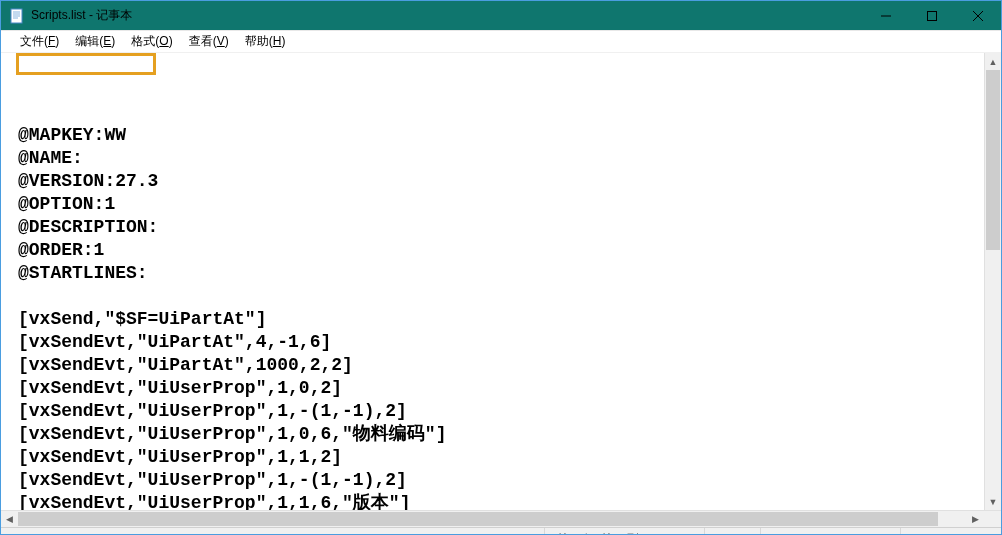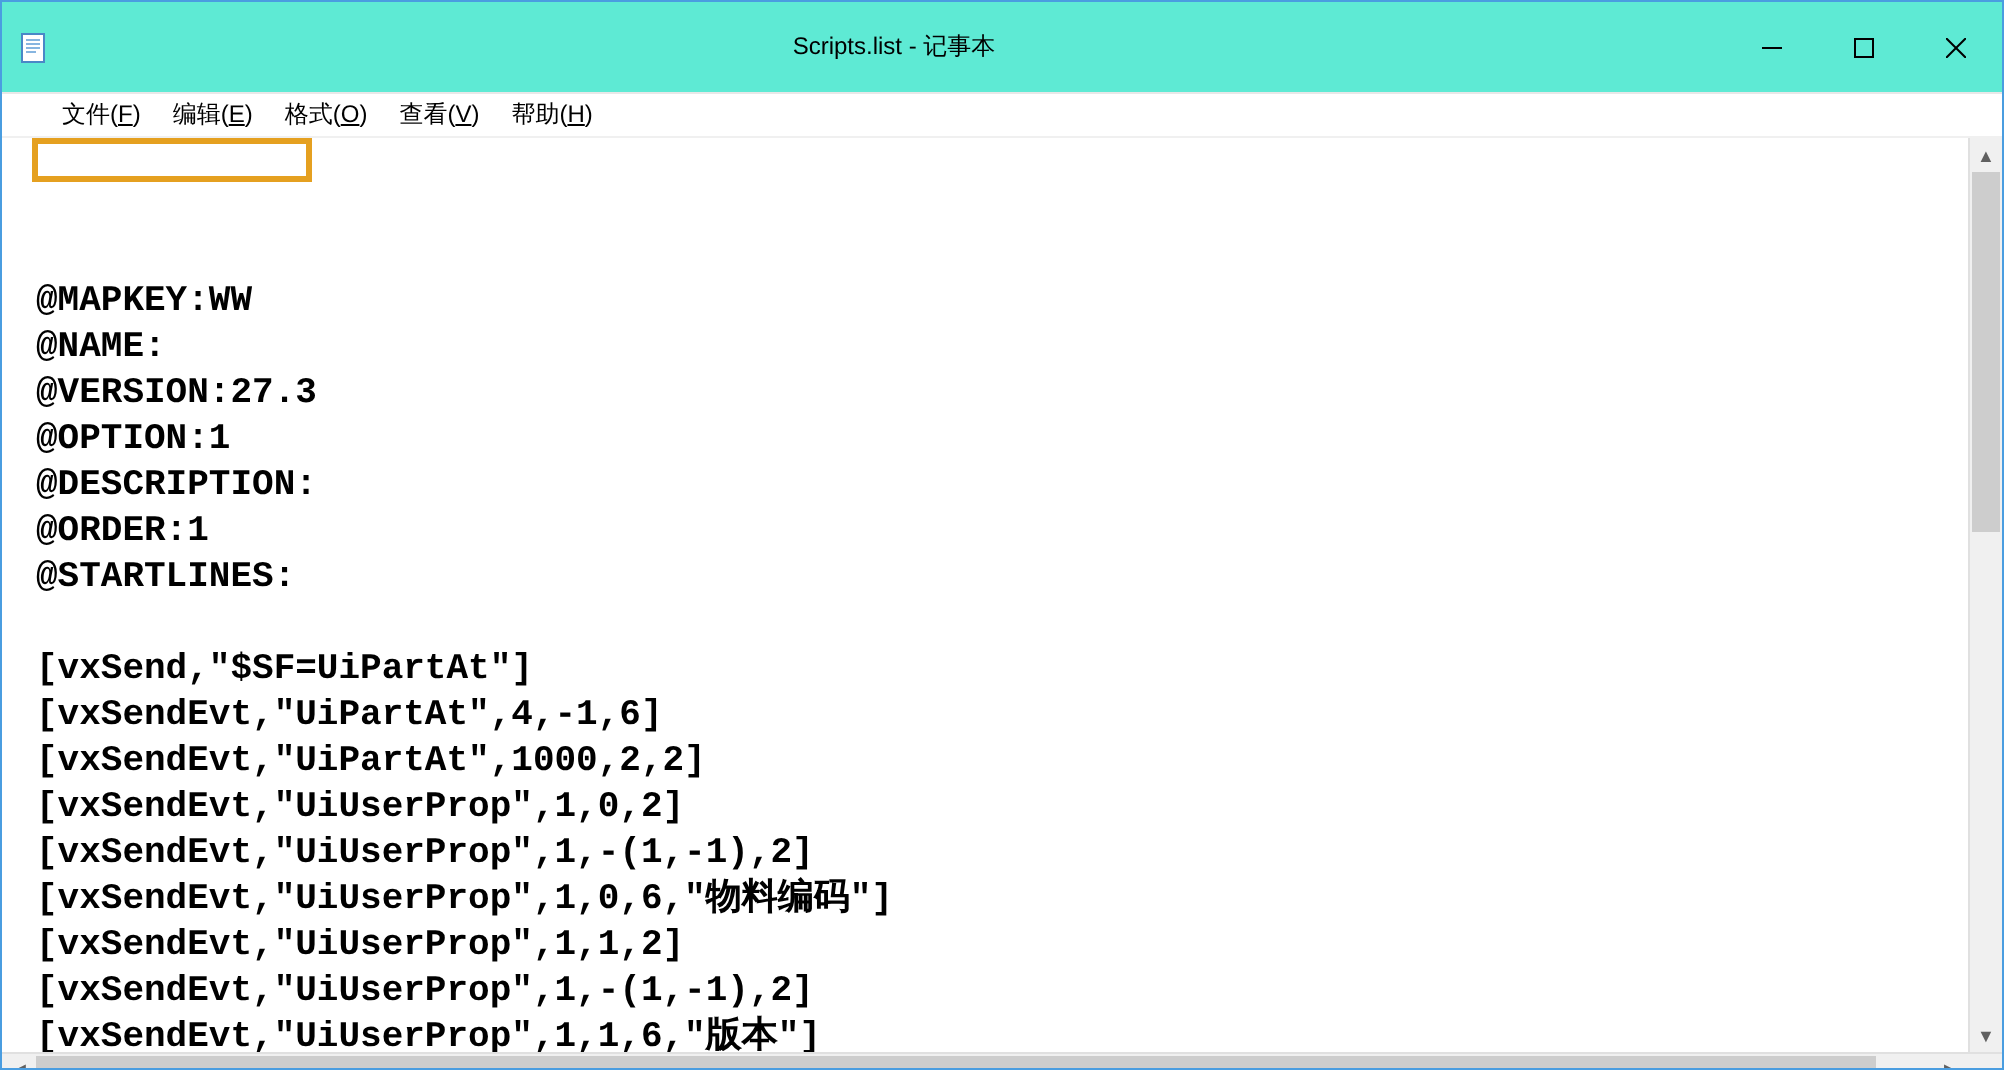--- a/index.html
+++ b/index.html
@@ -6,27 +6,26 @@
     body {
       width: 1002px;
       height: 535px;
       font-family: 'Segoe UI', Tahoma, sans-serif;
       font-size: 12px;
       background: #fff;
       overflow: hidden;
       border: 1px solid #4a9de0;
     }
     .titlebar {
-      height: 46px;
-      background: #5eead4;
+      height: 30px;
+      background: #0f766e;
       display: flex;
       align-items: center;
       padding-left: 8px;
       border-bottom: 1px solid #e8e8e8;
-      text-align: center;
     }
     .titlebar-icon {
       width: 16px;
       height: 16px;
       margin-right: 6px;
       display: inline-flex;
       align-items: center;
       justify-content: center;
     }
     .titlebar-title {
@@ -43,21 +42,21 @@
       height: 100%;
       display: flex;
       align-items: center;
       justify-content: center;
       cursor: pointer;
     }
     .menubar {
       height: 22px;
       display: flex;
       align-items: center;
-      padding: 0 22px;
+      padding: 0 11px;
       border-bottom: 1px solid #f0f0f0;
     }
     .menu-item {
       padding: 2px 8px;
       cursor: pointer;
       font-size: 12px;
     }
     .menu-item u { text-decoration: underline; }
     .editor-container {
       position: relative;

